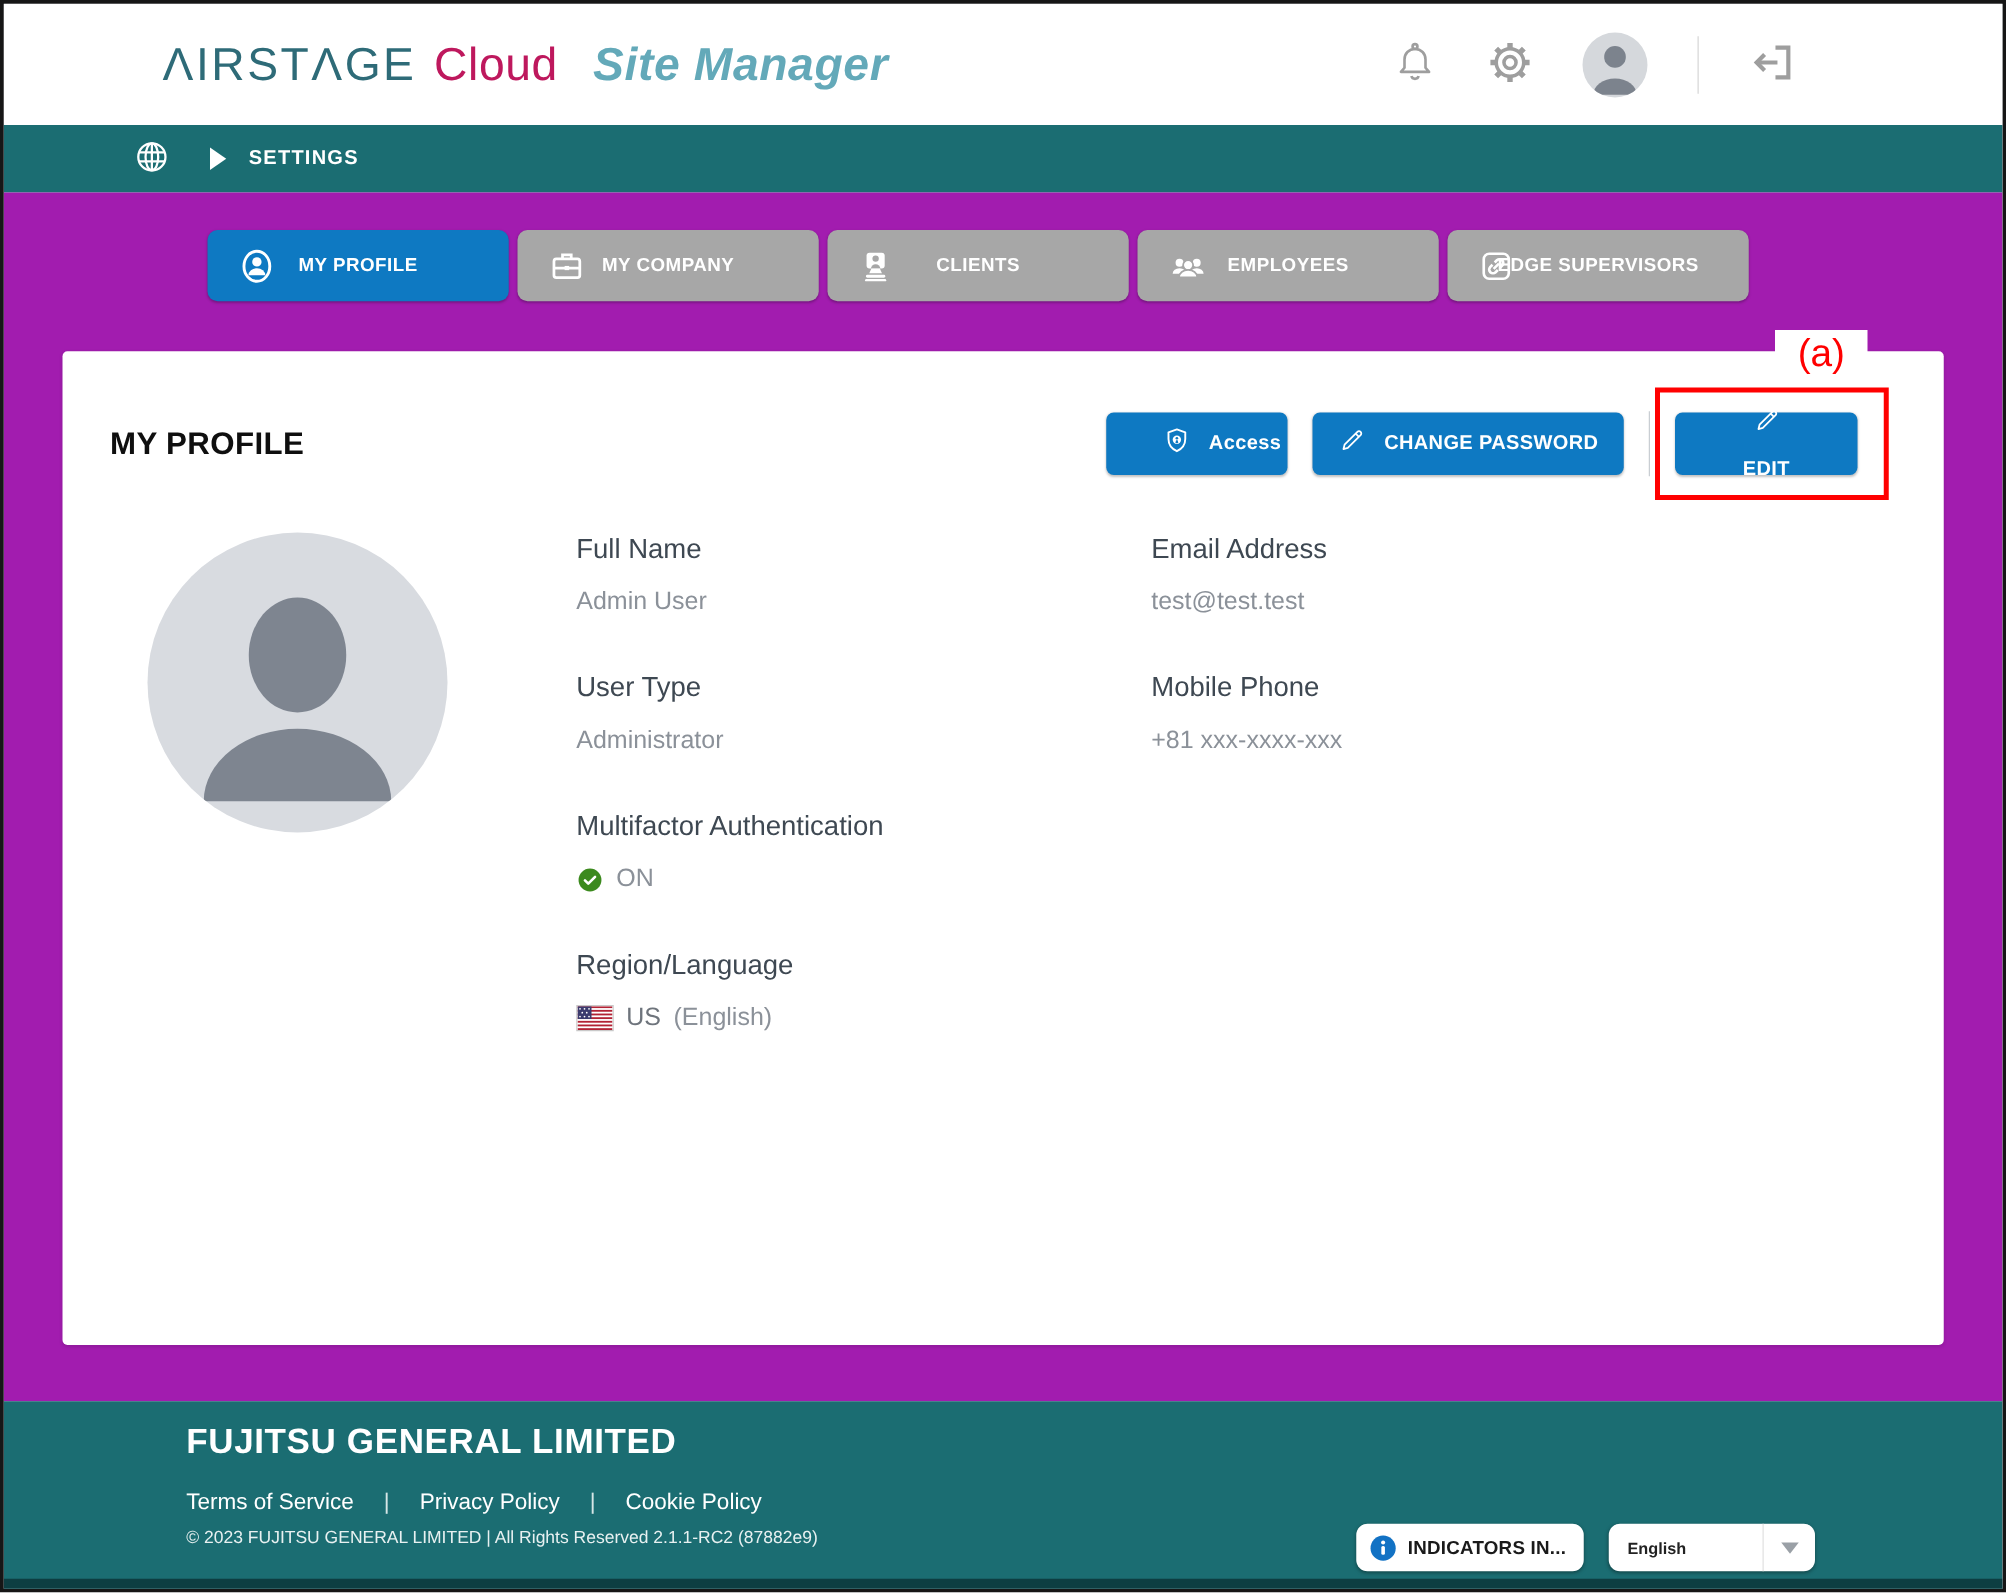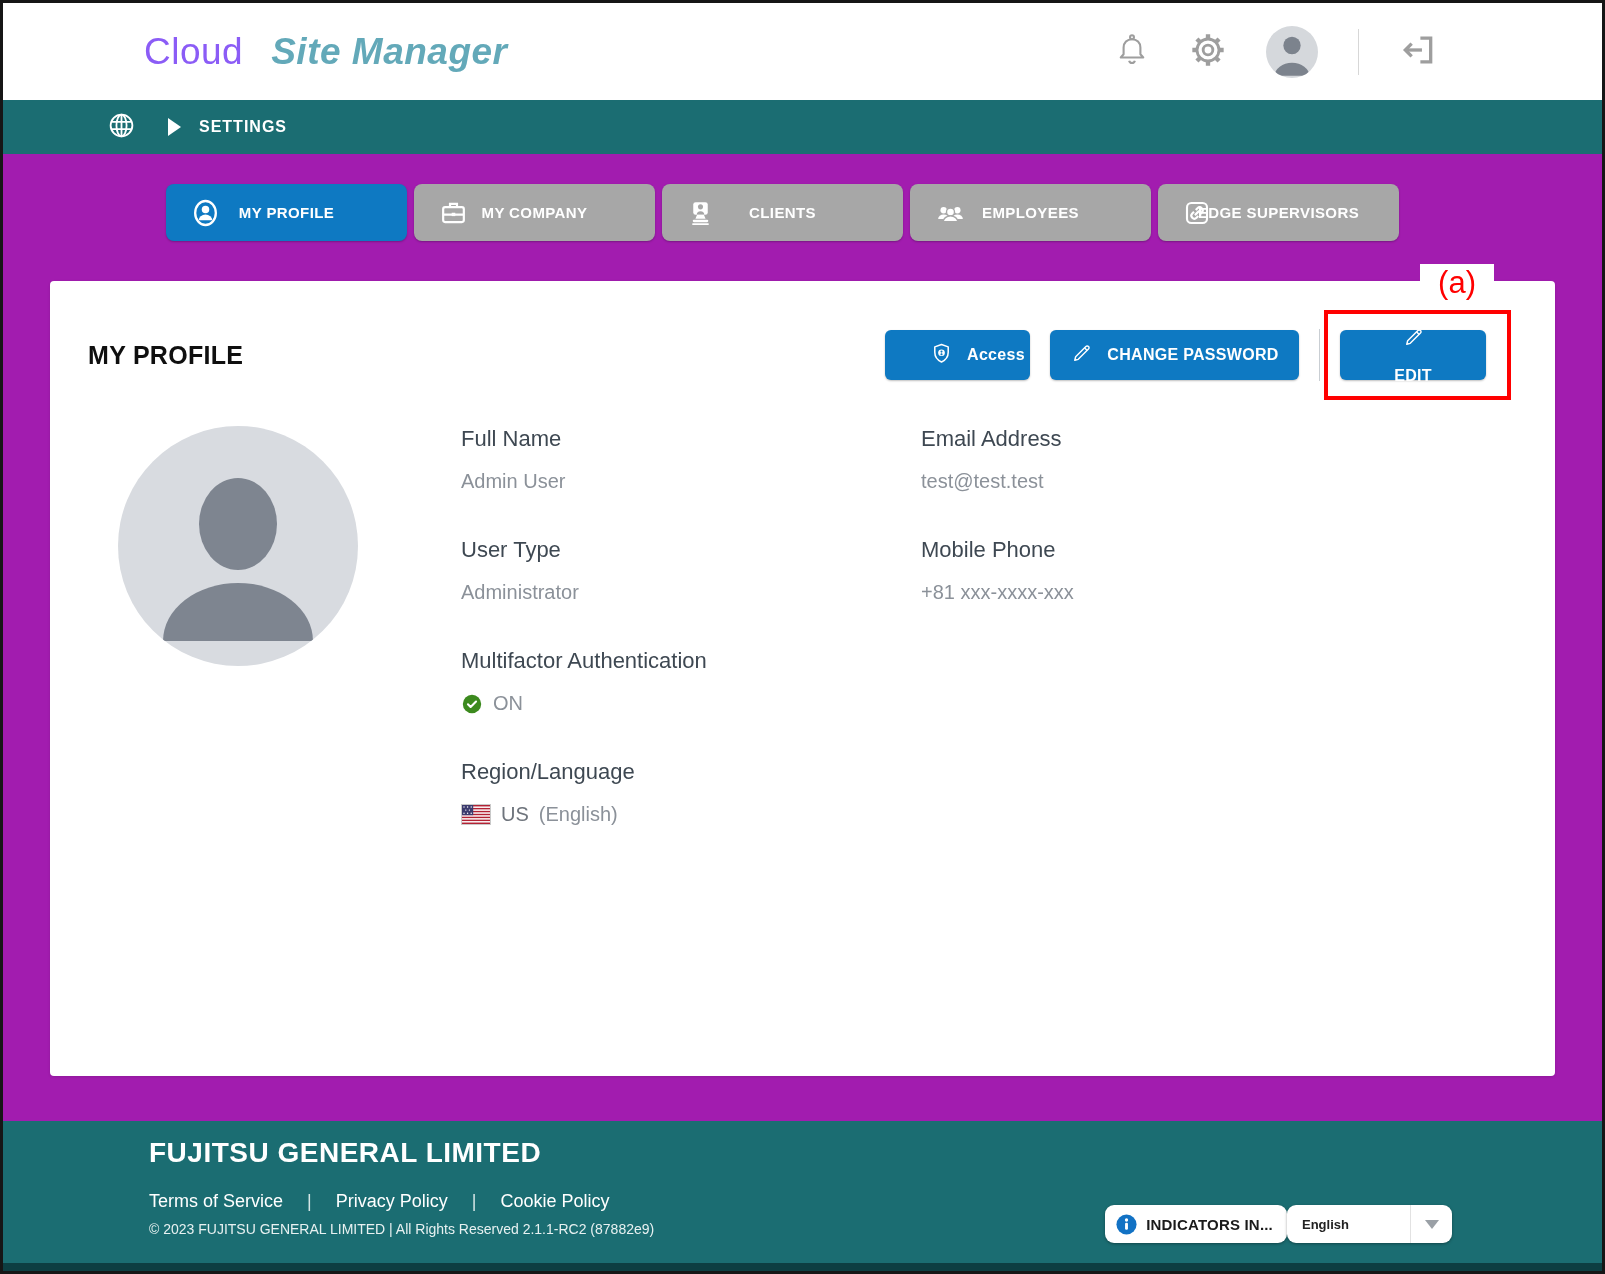--- a/index.html
+++ b/index.html
@@ -17,21 +17,21 @@
   }
 
   
   .header {
     height:97px; background:#fff; flex:0 0 auto;
     display:flex; align-items:center;
     padding:0 165px 0 127px;
   }
   .logo { display:flex; align-items:baseline; white-space:nowrap; }
   .logo-brand { font-size:37px; font-weight:500; letter-spacing:2px; color:#2E6B78; }
-  .logo-cloud { font-size:37px; font-weight:500; color:#8b5cf6; margin-left:14px; letter-spacing:0.5px;text-align:center; }
+  .logo-cloud { font-size:37px; font-weight:500; color:#be185d; margin-left:14px; letter-spacing:0.5px;text-align:center; }
   .logo-product { font-size:37px; font-weight:700; font-style:italic; color:#63A9B9; margin-left:28px; letter-spacing:0.5px; }
   .header-actions { margin-left:auto; display:flex; align-items:center; gap:38px; }
   .icon-btn { background:none; border:none; cursor:pointer; display:flex; align-items:center; justify-content:center; padding:0; }
   .avatar-sm { width:52px; height:52px; border-radius:50%; background:#D5D8DC; overflow:hidden; display:flex; align-items:flex-end; justify-content:center; }
   .header-divider { width:1px; height:46px; background:#D7D7D7; margin:0 2px; }
 
   
   .teal-bar {
     height:54px; background:#1B6D72; flex:0 0 auto;
     display:flex; align-items:center; padding-left:104px;
@@ -102,21 +102,21 @@
   
   .footer {
     flex:0 0 auto; height:150px; background:#1B6D72; position:relative;
     padding:16px 0 0 146px; color:#fff;
   }
   .footer-company { font-size:28px; font-weight:700; letter-spacing:0.5px; margin-bottom:22px; }
   .footer-links { font-size:18px; margin-bottom:9px; display:flex; gap:24px; align-items:center; }
   .footer-links a { color:#fff; text-decoration:none; cursor:pointer; }
   .footer-sep { color:#D6E6E6; }
   .footer-copy { font-size:14px; color:#E8F1F1; }
-  .footer-controls { position:absolute; right:150px; bottom:28px; display:flex; align-items:center; }
+  .footer-controls { position:absolute; right:150px; bottom:14px; display:flex; align-items:center; gap:20px; }
   .indicators-btn {
     height:38px; background:#fff; border:none; border-radius:9px;
     display:flex; align-items:center; gap:8px; padding:0 14px 0 10px;
     font-family:inherit; font-size:15px; font-weight:800; color:#1A1A1A; letter-spacing:0.2px;
     cursor:pointer; box-shadow:0 1px 3px rgba(0,0,0,0.35);
   }
   .lang-select {
     width:165px; height:38px; background:#fff; border-radius:9px; position:relative;
     display:flex; align-items:center; padding-left:15px; cursor:pointer;
     font-size:13px; font-weight:700; color:#222; box-shadow:0 1px 3px rgba(0,0,0,0.35);
@@ -128,20 +128,21 @@
   .caret-down { width:0; height:0; border-top:9px solid #9AA0A6; border-left:7px solid transparent; border-right:7px solid transparent; }
   .footer-strip { position:absolute; left:0; right:0; bottom:0; height:8px; background:#0D3E42; }
 </style>
 </head>
 <body>
 
 <div class="page">
 
   <div class="header">
     <div class="logo">
+      <span class="logo-brand">ΛIRSTΛGE</span>
       <span class="logo-cloud">Cloud</span>
       <span class="logo-product">Site Manager</span>
     </div>
     <div class="header-actions">
       <button class="icon-btn">
         <span>
           <svg width="36" height="36" viewBox="0 0 24 24" fill="none" stroke="#9E9E9E" stroke-width="1.4">
             <circle cx="12" cy="3.5" r="1.3"></circle>
             <path d="M12 4.8 c-3.3 0 -5.6 2.4 -5.6 5.6 v4.4 l-1.9 2.2 h15 l-1.9 -2.2 v-4.4 c0 -3.2 -2.3 -5.6 -5.6 -5.6 z" stroke-linejoin="round"></path>
             <path d="M10.1 19.2 a1.95 1.95 0 0 0 3.8 0"></path>

